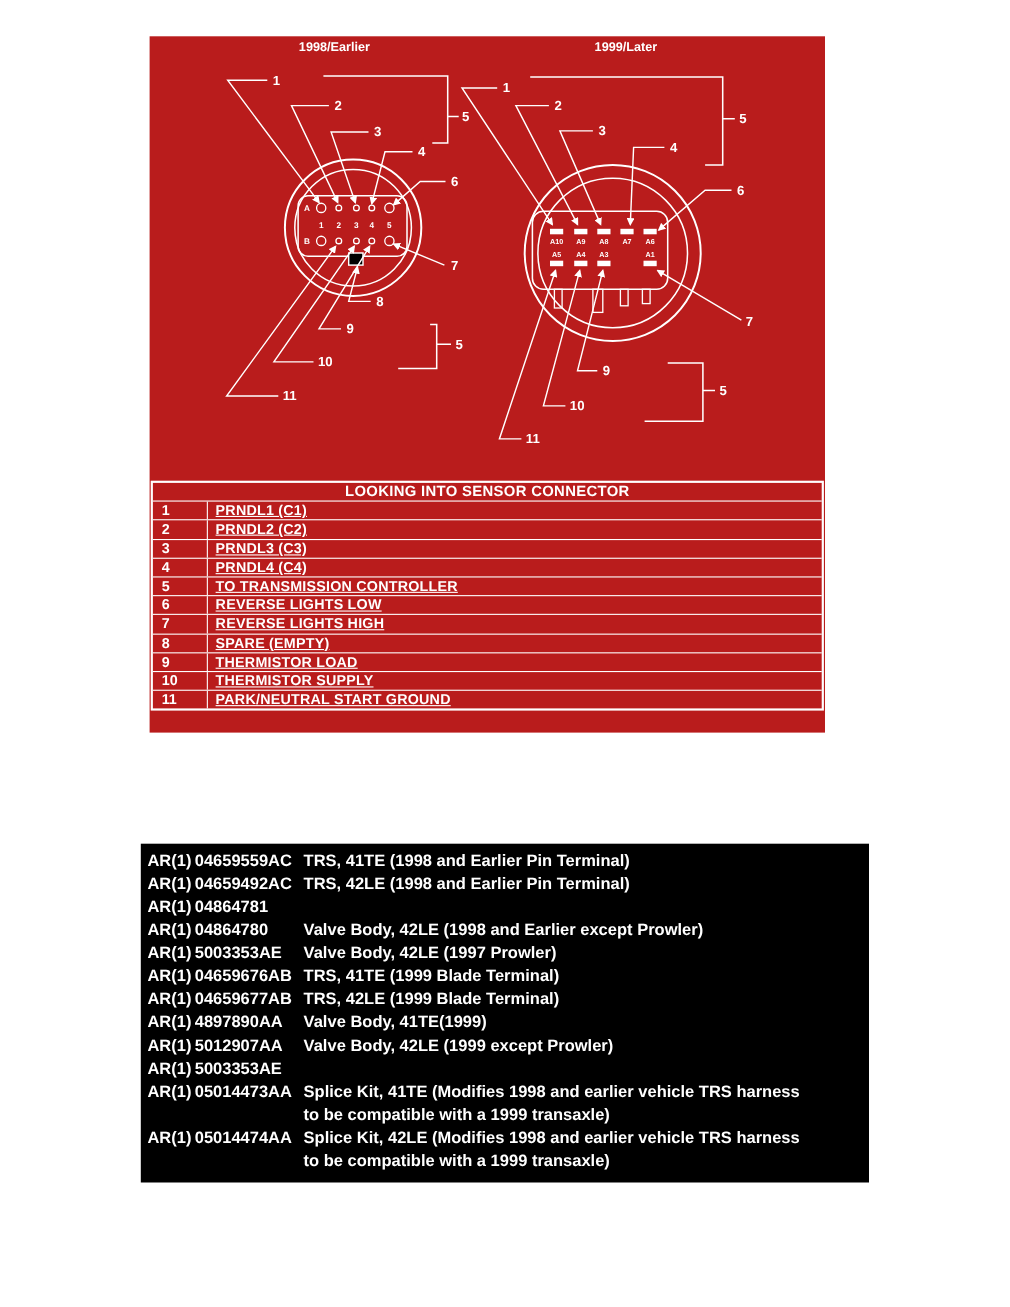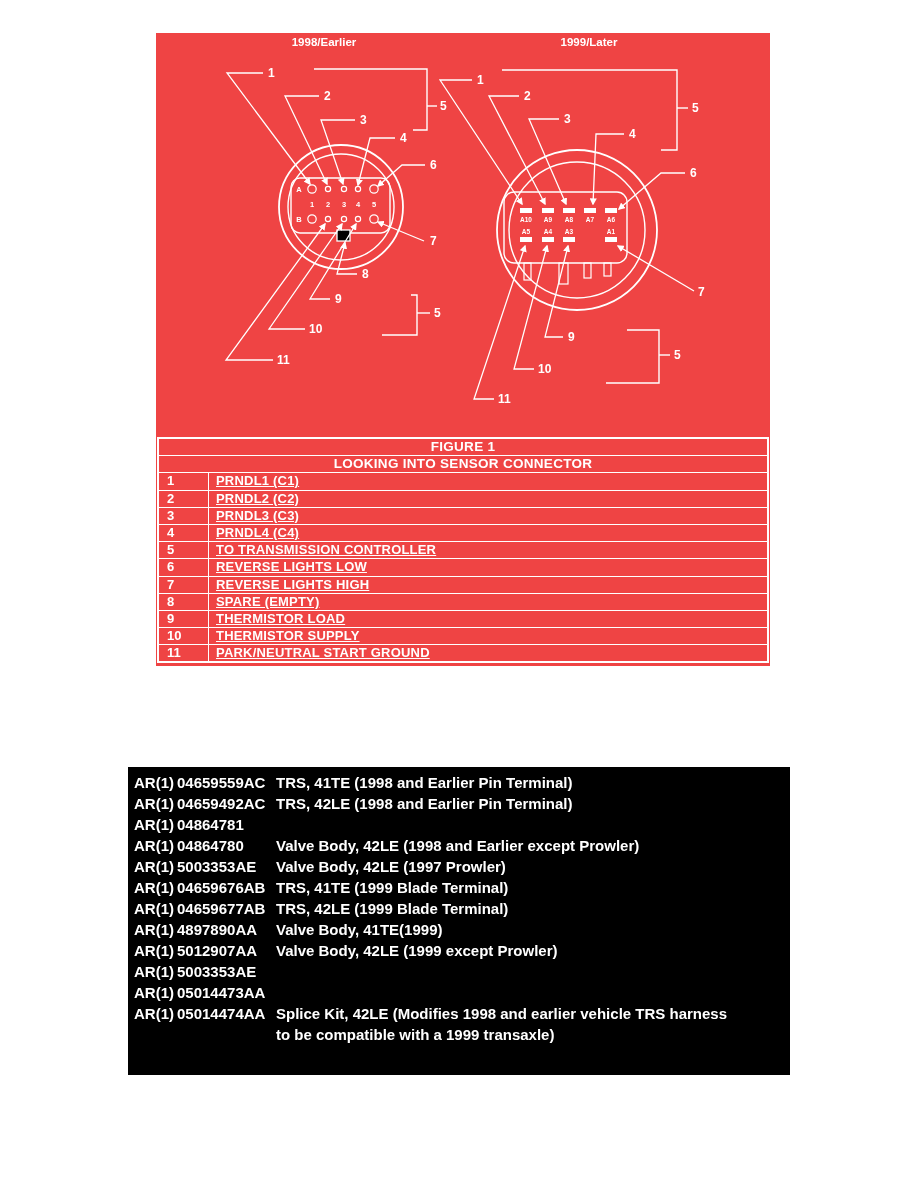--- a/index.html
+++ b/index.html
@@ -1,18 +1,18 @@
 <!DOCTYPE html>
 <html><head>
 <meta charset="utf-8">
 <style>
   html,body{margin:0;padding:0;background:#ffffff;}
   .page{position:relative;width:918px;height:1188px;background:#ffffff;overflow:hidden;
         font-family:"Liberation Sans", sans-serif;}
-  .figure-block{position:absolute;left:156px;top:33px;width:614px;height:633px;background:#ef4444;}
+  .figure-block{position:absolute;left:136px;top:33px;width:614px;height:633px;background:#b91c1c;}
   .diagram{position:absolute;left:0;top:0;}
   svg text{fill:#fff;font-family:"Liberation Sans", sans-serif;}
   .pin-table{position:absolute;left:1px;top:404px;width:608px;border:2px solid #fff;color:#fff;}
   .t-head{height:16.2px;line-height:16.4px;text-align:center;font-weight:bold;font-size:13.5px;
           border-bottom:1px solid #fff;letter-spacing:.3px;}
   .t-row{display:flex;height:16.2px;line-height:16.4px;font-weight:bold;font-size:13px;
          border-bottom:1px solid #fff;}
   .t-row:last-child{border-bottom:none;}
   .t-num{width:50px;flex:0 0 50px;border-right:1px solid #fff;padding-left:8px;box-sizing:border-box;}
   .t-desc{padding-left:7px;letter-spacing:.2px;text-decoration:underline;}
@@ -171,21 +171,20 @@
           <text x="542" y="263">7</text>
           <text x="412" y="308">9</text>
           <text x="382" y="340">10</text>
           <text x="342" y="370">11</text>
           <text x="518" y="326">5</text>
         </g>
       </g>
     </svg>
 
     <div class="pin-table">
-      <div class="t-head">FIGURE 1</div>
       <div class="t-head">LOOKING INTO SENSOR CONNECTOR</div>
       <div class="t-row">
         <span class="t-num">1</span>
         <span class="t-desc">PRNDL1 (C1)</span>
       </div>
       <div class="t-row">
         <span class="t-num">2</span>
         <span class="t-desc">PRNDL2 (C2)</span>
       </div>
       <div class="t-row">
@@ -272,20 +271,21 @@
       <span class="p-part">5012907AA</span>
       <span class="p-desc">Valve Body, 42LE (1999 except Prowler)</span>
     </div>
     <div class="p-row">
       <span class="p-qty">AR(1)</span>
       <span class="p-part">5003353AE</span>
     </div>
     <div class="p-row">
       <span class="p-qty">AR(1)</span>
       <span class="p-part">05014473AA</span>
+      <span class="p-desc">Splice Kit, 41TE (Modifies 1998 and earlier vehicle TRS harness to be compatible with a 1999 transaxle)</span>
     </div>
     <div class="p-row">
       <span class="p-qty">AR(1)</span>
       <span class="p-part">05014474AA</span>
       <span class="p-desc">Splice Kit, 42LE (Modifies 1998 and earlier vehicle TRS harness to be compatible with a 1999 transaxle)</span>
     </div>
   </div>
 
 </div>
 

